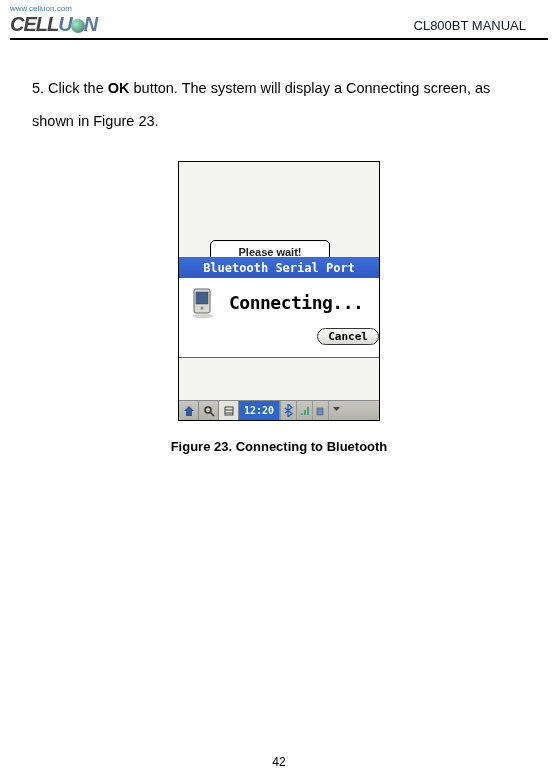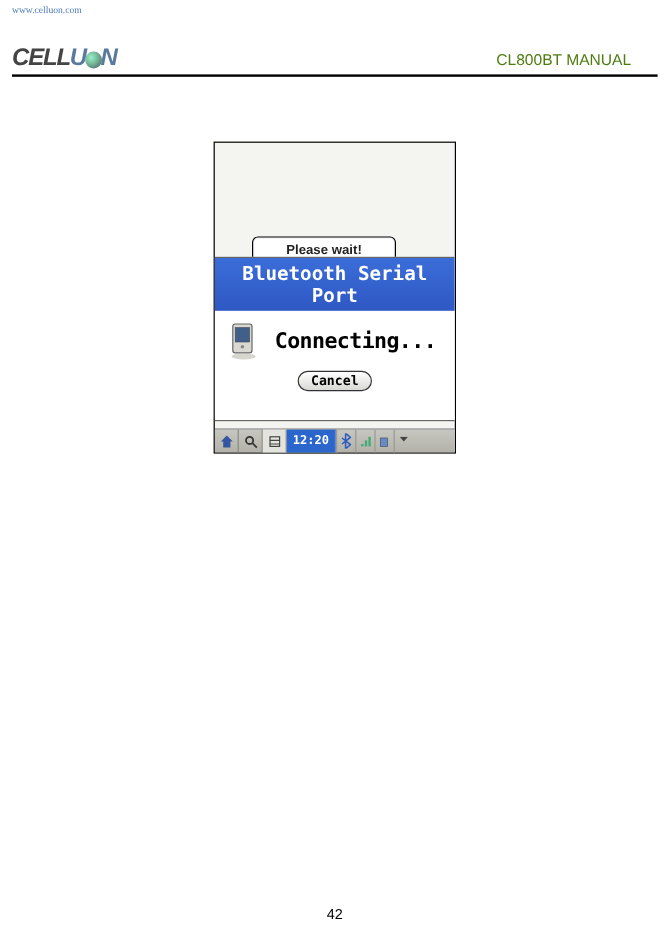--- a/index.html
+++ b/index.html
@@ -1,47 +1,47 @@
 <!DOCTYPE html>
 <html><head>
   <meta charset="utf-8">
   <style>
     * { box-sizing: border-box; margin: 0; padding: 0; }
     body { width: 558px; height: 773px; font-family: Arial, sans-serif; font-size: 14px; color: #000; background: #fff; position: relative; }
 
     .header { display: flex; justify-content: space-between; align-items: flex-end; padding: 4px 32px 2px 10px; }
     .logo-block { display: flex; flex-direction: column; }
-    .logo-url { font-size: 8px; color: #4a7ab5; margin-bottom: 0; font-family: Liberation Serif, serif; }
-    .logo { display: flex; align-items: center; font-size: 20px; font-weight: bold; font-style: italic; letter-spacing: -1px; margin-top: 24px; }
+    .logo-url { font-size: 8px; color: #4a7ab5; margin-bottom: 0; }
+    .logo { display: flex; align-items: center; font-size: 20px; font-weight: bold; font-style: italic; letter-spacing: -1px; }
     .logo-text-dark { color: #444; font-family: 'Arial Black', Arial, sans-serif; }
     .logo-orb { display: inline-block; width: 14px; height: 14px; border-radius: 50%; background: radial-gradient(circle at 35% 35%, #9ec 0%, #7b9 40%, #456 100%); margin: 0 -1px; position: relative; top: 1px; }
     .logo-text-blue { color: #5a7a9d; font-family: 'Arial Black', Arial, sans-serif; }
-    .manual-title { font-size: 13px; color: #4d7c0f; padding-bottom: 3px; }
+    .manual-title { font-size: 13px; color: #0f172a; padding-bottom: 3px; }
 
     .header-rule { border: none; border-top: 2px solid #000; margin: 0 10px; }
 
     .body-content { padding: 32px 32px 0 32px; }
     .instruction { font-size: 14.5px; line-height: 2.3; }
     .instruction .bold { font-weight: bold; }
 
     .figure-wrap { display: flex; justify-content: center; margin-top: 22px; }
 
     .device-screen { width: 202px; height: 260px; border: 1px solid #000; background: #f4f4f0; position: relative; overflow: hidden; }
 
     .back-dialog { position: absolute; top: 78px; left: 31px; width: 120px; height: 24px; background: #fff; border: 1px solid #000; border-radius: 5px; display:flex; align-items:center; justify-content:center; font-size:11px; font-weight:bold; color:#222; box-shadow: inset 0 0 0 1px rgba(0,0,0,.05); }
 
     .front-dialog { position: absolute; top: 95px; left: 0; right: 0; background: #fff; border-top: 1px solid #666; border-bottom: 1px solid #666; }
-    .dlg-title { background: linear-gradient(#3a6dd8,#2f58c4); color: #fff; font-weight: bold; font-size: 16px; padding: 3px 0; text-align: center; font-family: monospace; letter-spacing: 0px; }
+    .dlg-title { background: linear-gradient(#3a6dd8,#2f58c4); color: #fff; font-weight: bold; font-size: 12px; padding: 3px 0; text-align: center; font-family: monospace; letter-spacing: 0px; }
     .dlg-body { display: flex; align-items: center; padding: 8px 10px 6px 10px; }
     .dlg-icon { width: 30px; height: 34px; margin-right: 10px; display:flex; align-items:center; justify-content:center; }
     .dlg-status { font-size: 18px; font-weight: bold; font-family: monospace; letter-spacing: -0.5px; }
-    .dlg-btn-row { display: flex; justify-content: center; padding: 2px 0 24px 0; }
+    .dlg-btn-row { display: flex; justify-content: flex-end; padding: 2px 0 12px 0; }
     .cancel-btn { font-size: 11px; font-family: monospace; font-weight: bold; padding: 1px 10px; border: 1px solid #333; border-radius: 10px; background: linear-gradient(#fff,#d8d8d4); cursor: pointer; }
 
-    .taskbar { position: absolute; bottom: 0; left: 0; right: 0; height: 20px; background: linear-gradient(#c7c7c1,#b2b2aa); display: flex; align-items: center; border-top: 1px solid #888; }
+    .taskbar { position: absolute; bottom: 0; left: 0; right: 0; height: 20px; background: linear-gradient(#c7c7c1,#b2b2aa); display: flex; border-top: 1px solid #888; }
     .tb-btn { width: 20px; height: 20px; display: flex; align-items: center; justify-content: center; border-right: 1px solid #8a8a82; color: #333; }
     .tb-btn.card { background: #e4e4de; }
     .tb-time { background: #2a66cc; color: #fff; font-size: 10px; font-weight: bold; padding: 0 5px; height: 20px; display:flex; align-items:center; border-right: 1px solid #6a88c5; font-family: monospace; }
     .tb-filler { flex: 1; display:flex; }
     .tb-mini { width: 16px; height: 20px; display:flex; align-items:center; justify-content:center; border-left:1px solid #9a9a92; color:#3a5; font-size:10px; }
 
     .caption { text-align: center; font-weight: bold; font-size: 13px; margin-top: 18px; }
 
     .page-num { position: absolute; bottom: 4px; left: 0; right: 0; text-align: center; font-size: 12px; }
   </style>
@@ -56,20 +56,23 @@
       <span class="logo-text-blue">U</span>
       <span class="logo-orb"></span>
       <span class="logo-text-blue">N</span>
     </span>
   </div>
   <span class="manual-title">CL800BT MANUAL</span>
 </div>
 <hr class="header-rule">
 
 <div class="body-content">
+  <p class="instruction">
+    <span>5. Click the </span><span class="bold">OK</span><span> button. The system will display a Connecting screen, as shown in Figure 23.</span>
+  </p>
 
   <div class="figure-wrap">
     <div class="device-screen">
 
       <div class="back-dialog">
         <span>Please wait!</span>
       </div>
 
       <div class="front-dialog">
         <div class="dlg-title">Bluetooth Serial Port</div>
@@ -130,15 +133,16 @@
           <div class="tb-mini">
             <svg width="7" height="7" viewBox="0 0 7 7">
                 <path d="M0 0 L3.5 4 L7 0" fill="#444"></path>
               </svg>
           </div>
         </div>
       </div>
     </div>
   </div>
 
+  <div class="caption">Figure 23. Connecting to Bluetooth</div>
 </div>
 
 <div class="page-num">42</div>
 
 </body></html>

